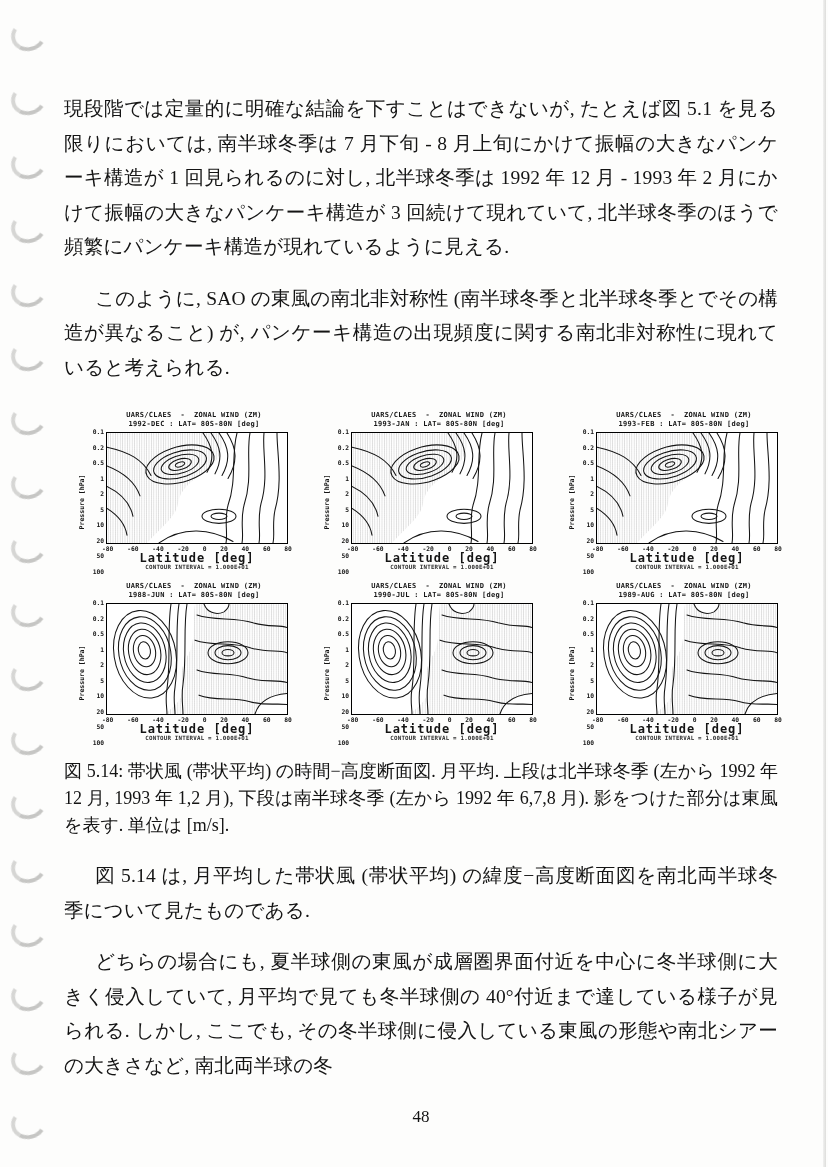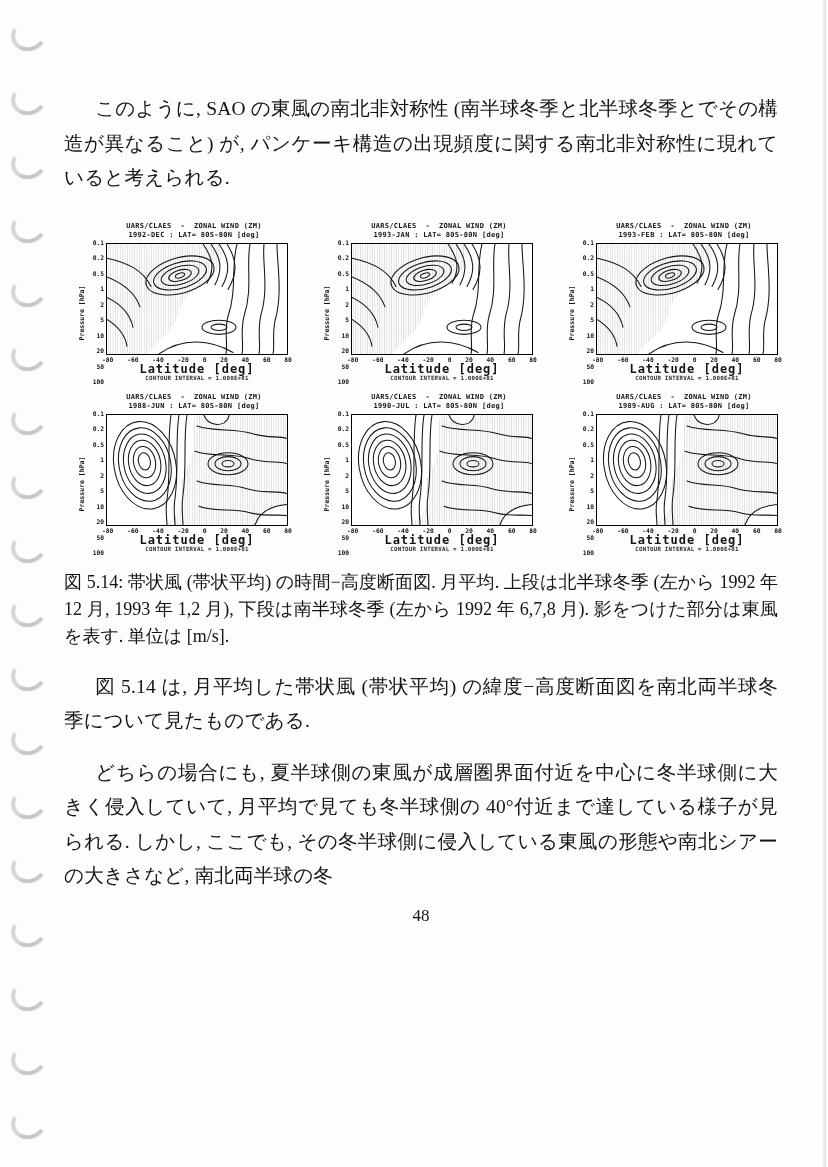--- a/index.html
+++ b/index.html
@@ -33,21 +33,21 @@
   .pright{flex:1;display:flex;flex-direction:column;min-width:0;}
   .plot{width:100%;height:140px;border:1.4px solid #000;box-sizing:border-box;background:#fff;}
   .xticks{display:flex;justify-content:space-between;font-family:"DejaVu Sans Mono",monospace;
           font-weight:bold;font-size:6.3px;line-height:8px;margin:1px -4px 0 -4px;}
   .xlab{text-align:center;font-family:"DejaVu Sans Mono",monospace;font-weight:bold;font-size:12px;
         line-height:10px;letter-spacing:1px;}
   .cnote{text-align:center;font-family:"DejaVu Sans Mono",monospace;font-weight:bold;font-size:5.8px;
          line-height:9px;color:#2b2b2b;letter-spacing:.2px;}
   figcaption{margin-top:15px;font-size:18px;line-height:27px;text-align:justify;}
   .p-after-fig{margin-top:20px;}
-  .page-number{text-align:center;font-size:17px;margin-top:12px;}
+  .page-number{text-align:center;font-size:17px;margin-top:24px;}
   .c{fill:none;stroke:#151515;stroke-width:1.05;vector-effect:non-scaling-stroke;stroke-linecap:round;}
   .hiddensvg{position:absolute;width:0;height:0;overflow:hidden;}
 </style>
 </head>
 <body>
 
 <svg class="hiddensvg" aria-hidden="true">
   <defs>
     <pattern id="stip" width="2.4" height="2.4" patternUnits="userSpaceOnUse">
       <circle cx="1.2" cy="1.2" r="0.55" fill="#9a9a9a"></circle>
@@ -119,20 +119,21 @@
       <div class="hole"></div>
       <div class="hole"></div>
       <div class="hole"></div>
       <div class="hole"></div>
       <div class="hole"></div>
       <div class="hole"></div>
       <div class="hole"></div>
     </div>
 
   <main class="content">
+    <p class="para">現段階では定量的に明確な結論を下すことはできないが, たとえば図 5.1 を見る限りにおいては, 南半球冬季は 7 月下旬 - 8 月上旬にかけて振幅の大きなパンケーキ構造が 1 回見られるのに対し, 北半球冬季は 1992 年 12 月 - 1993 年 2 月にかけて振幅の大きなパンケーキ構造が 3 回続けて現れていて, 北半球冬季のほうで頻繁にパンケーキ構造が現れているように見える.</p>
     <p class="para indent">このように, SAO の東風の南北非対称性 (南半球冬季と北半球冬季とでその構造が異なること) が, パンケーキ構造の出現頻度に関する南北非対称性に現れていると考えられる.</p>
 
     <figure>
       <div class="fig-grid">
         <div class="fig-row">
 
           <div class="panel">
             <div class="ptitle">UARS/CLAES  -  ZONAL WIND (ZM)</div>
             <div class="ptitle">1992-DEC : LAT= 80S-80N [deg]</div>
             <div class="pbody">

